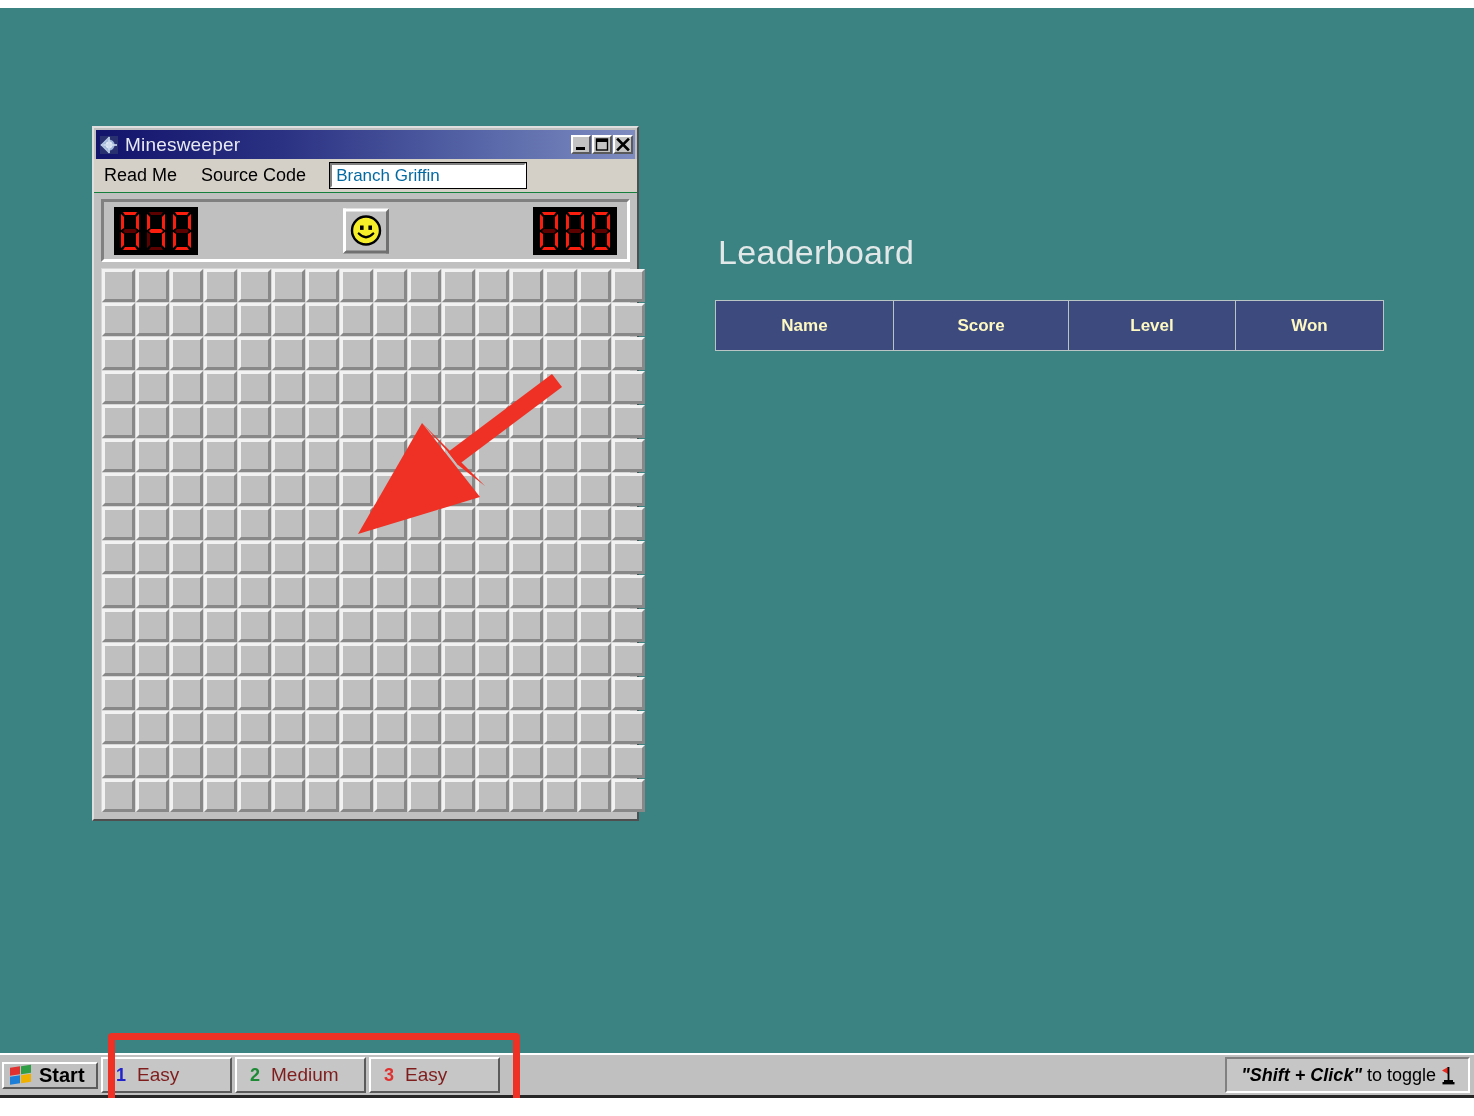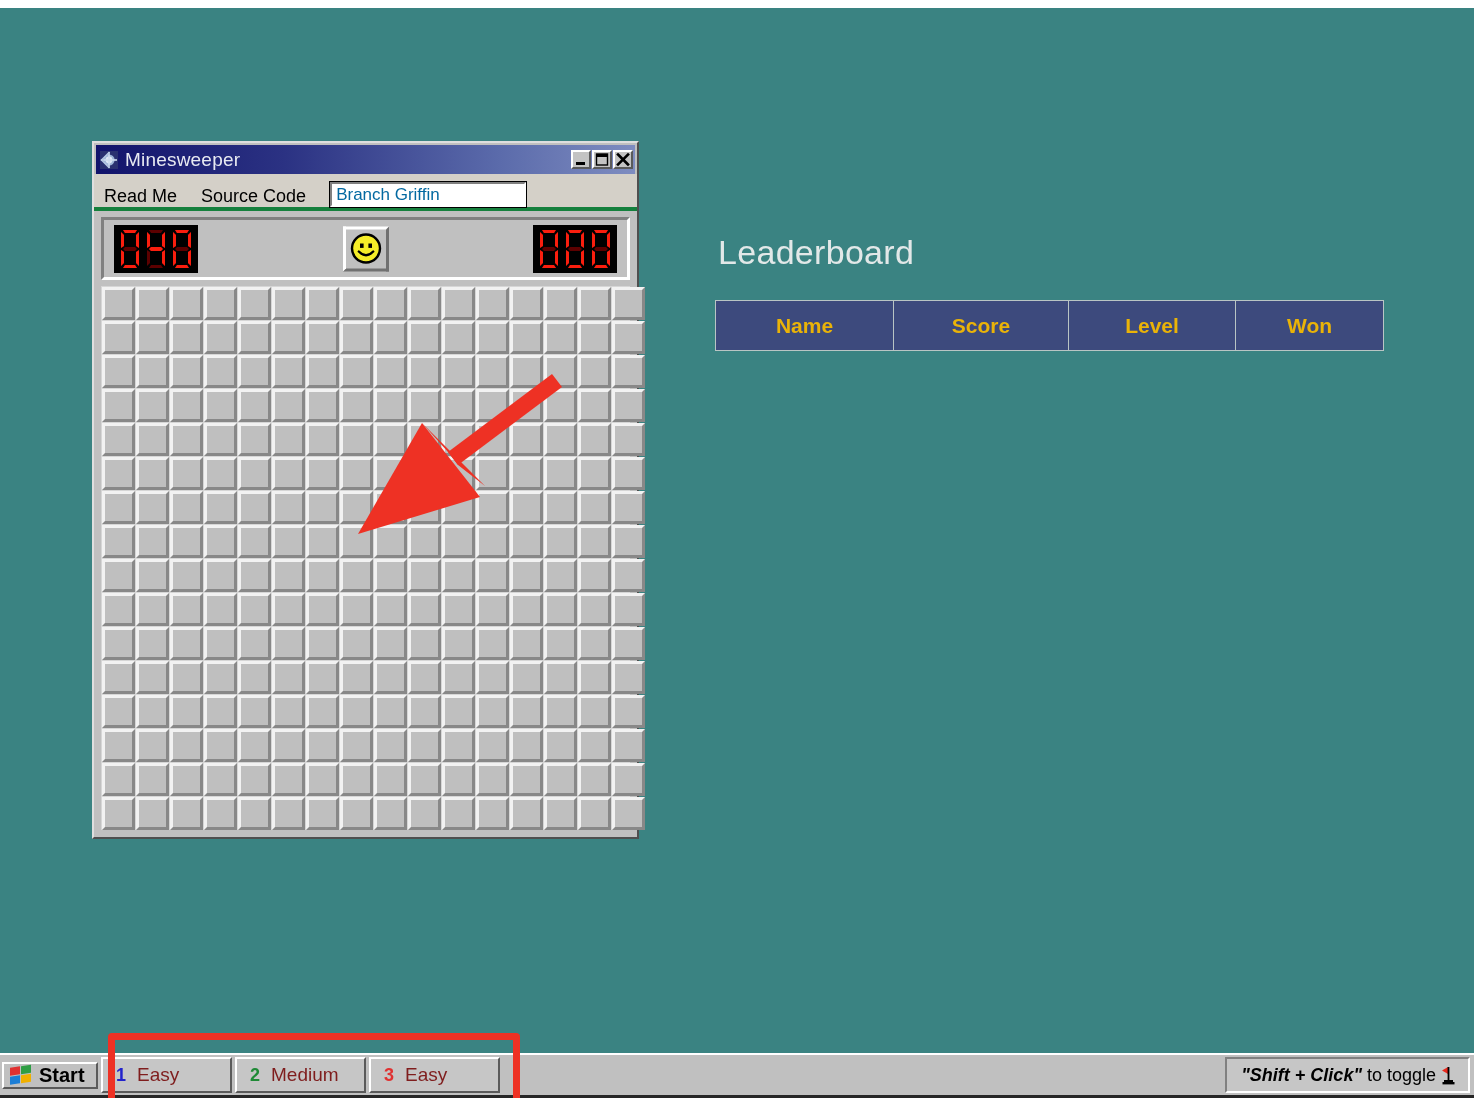--- a/index.html
+++ b/index.html
@@ -22,21 +22,20 @@
   #ms-window {
     position: absolute;
     left: 92px; top: 118px;
     width: 547px;
     background: #c0c0c0;
     border-top: 2px solid #dfdfdf;
     border-left: 2px solid #dfdfdf;
     border-right: 2px solid #4f4f4f;
     border-bottom: 2px solid #4f4f4f;
     box-sizing: border-box;
-    margin-top: 15px;
   }
 
   #titlebar {
     height: 29px;
     margin: 2px 2px 0 2px;
     background: linear-gradient(to right, #12136b 0%, #2b3283 35%, #5b6bab 75%, #7e8cc0 100%);
     display: flex; align-items: center;
     padding: 0 2px 0 4px;
     box-sizing: border-box;
   }
@@ -63,24 +62,24 @@
     border-bottom: 2px solid #5a5a5a;
     box-sizing: border-box;
     margin-left: 1px;
     position: relative;
     flex: 0 0 auto;
   }
   .win-btn svg { position: absolute; left: 0; top: 0; }
 
   #menubar {
     height: 33px;
-    display: flex; align-items: flex-end;
+    display: flex; align-items: center;
     padding-left: 10px;
     background: #d4d0c8;
-    border-bottom: 4px solid #15803d;
+    border-bottom: 1px solid #15803d;
   }
   .menu-item {
     font-size: 18px;
     color: #000;
     margin-right: 24px;
     white-space: nowrap;
   }
   #name-input {
     width: 196px; height: 25px;
     background: #ffffff;
@@ -161,22 +160,22 @@
     font-weight: normal;
     margin: 0 0 28px 3px;
     letter-spacing: .3px;
   }
   #lb-table {
     border-collapse: collapse;
     table-layout: fixed;
   }
   #lb-table th {
     background: #3d4a7d;
-    color: #eab308;
-    font-size: 21px;
+    color: #fef9c3;
+    font-size: 17px;
     font-weight: bold;
     border: 1px solid #b9c5c4;
     height: 47px;
     text-align: center;
   }
   #lb-table th:nth-child(1) { width: 175px; }
   #lb-table th:nth-child(2) { width: 172px; }
   #lb-table th:nth-child(3) { width: 164px; }
   #lb-table th:nth-child(4) { width: 145px; text-align: center; }
 

